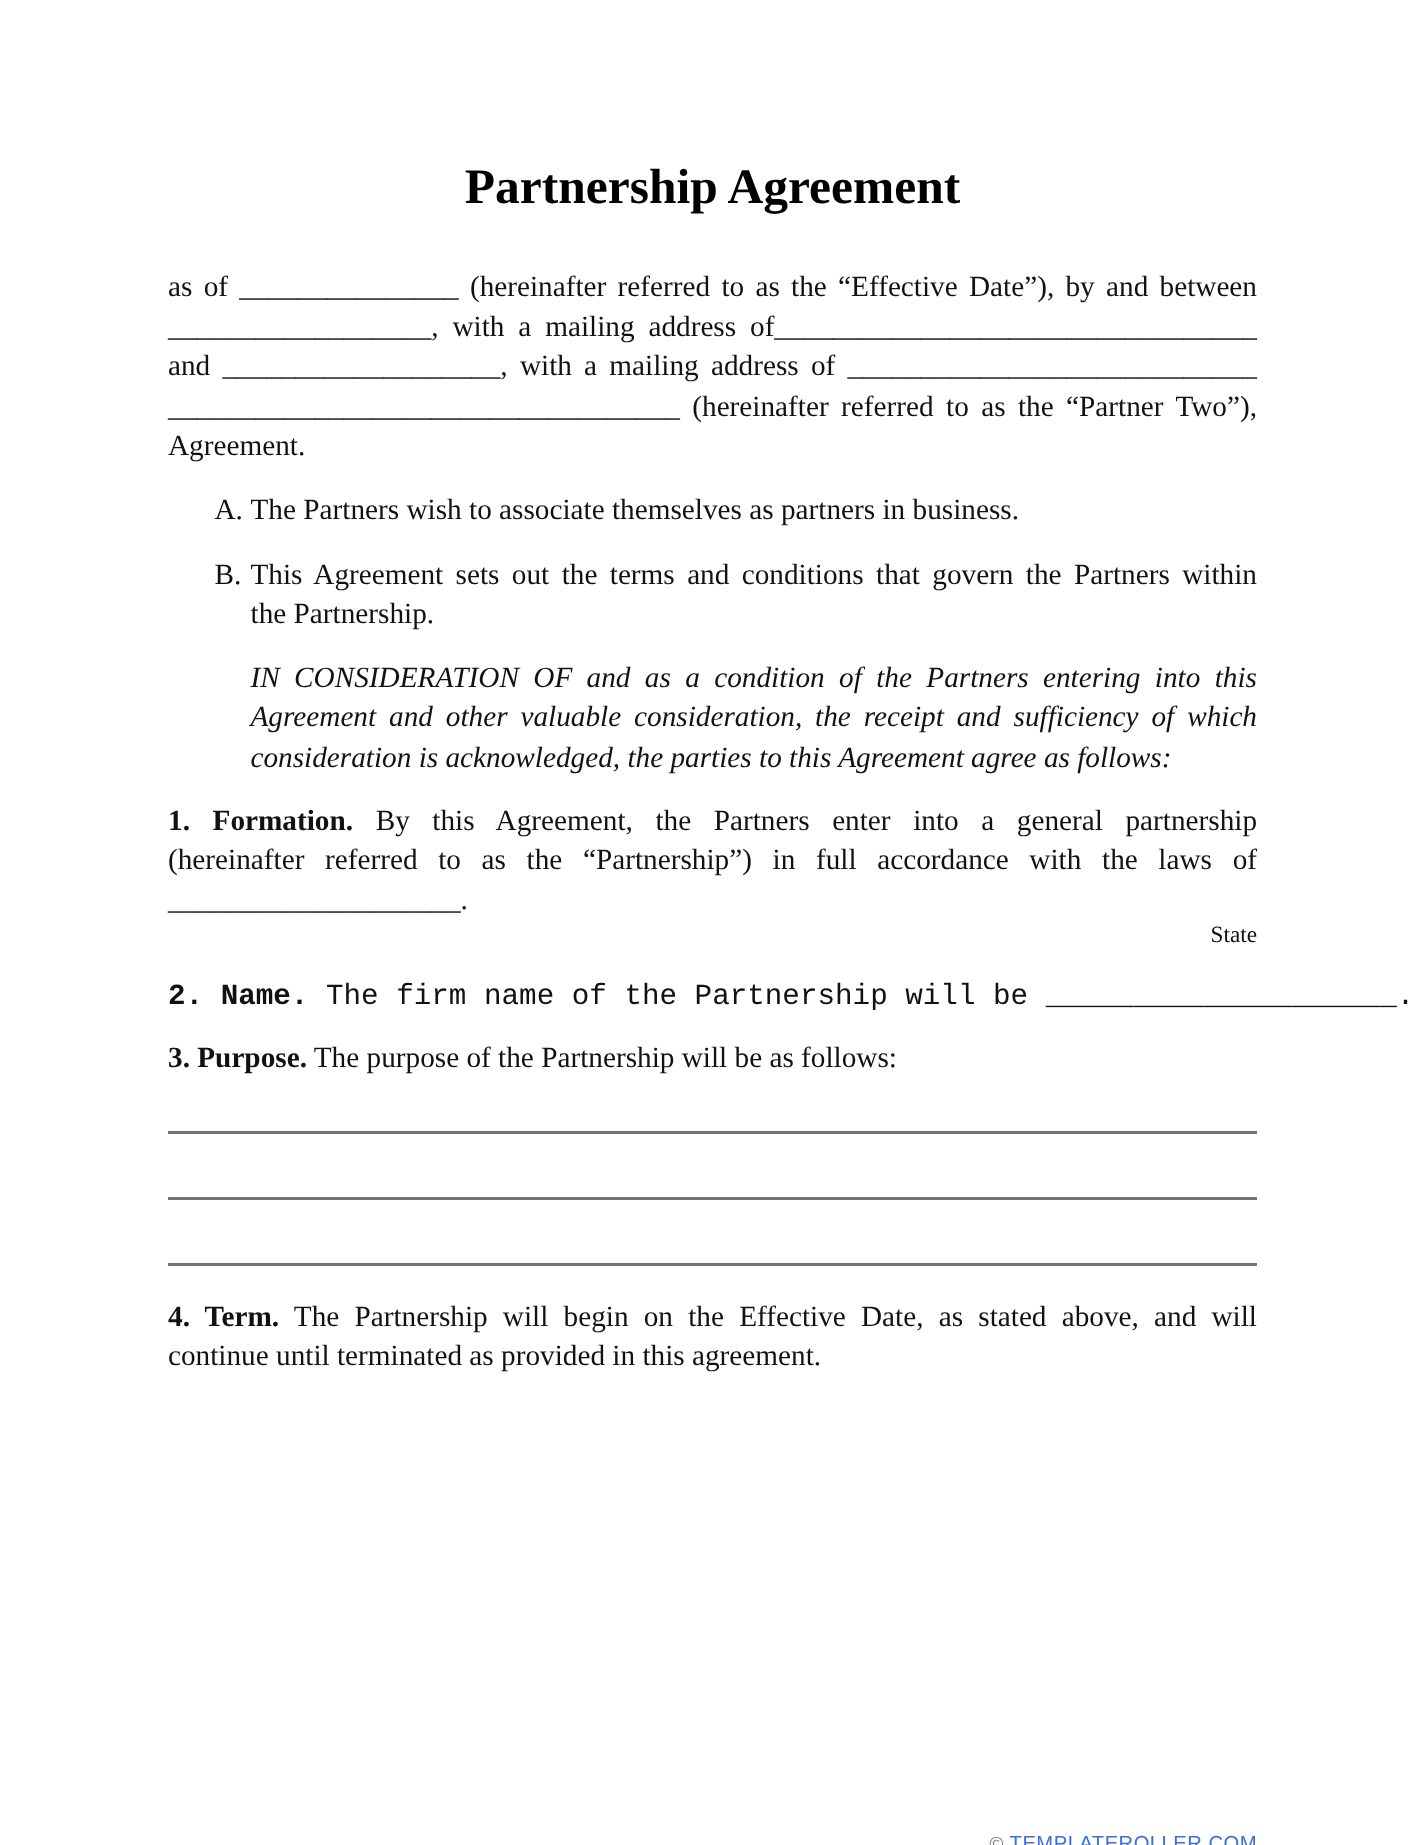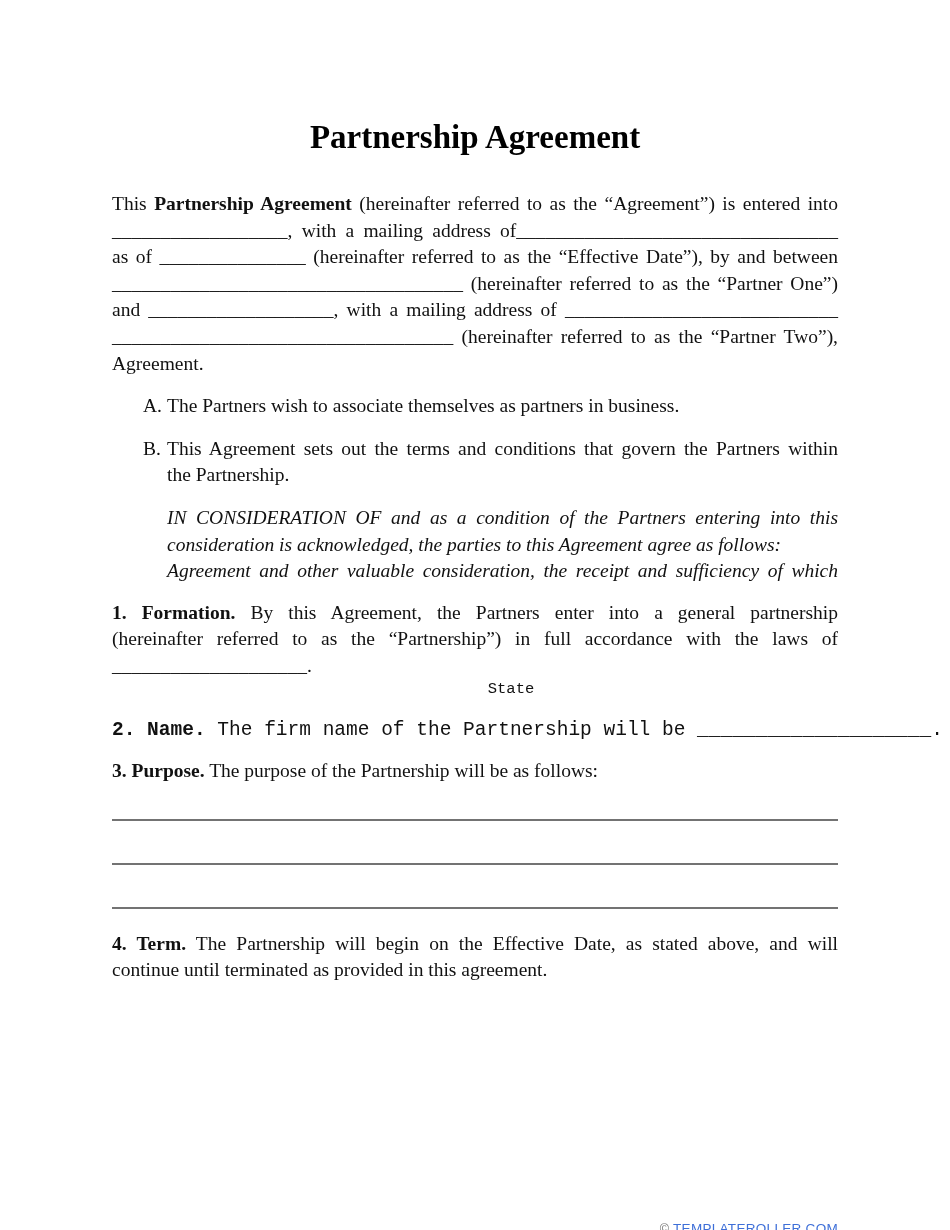--- a/index.html
+++ b/index.html
@@ -14,21 +14,21 @@
     background: #ffffff;
     overflow: hidden;
     font-family: "Liberation Serif", "DejaVu Serif", serif;
     font-size: 19.5px;
     line-height: 26.6px;
     color: #111111;
   }
   .content {
     position: absolute;
     left: 112px;
-    top: 12px;
+    top: 0;
     width: 726px;
     padding-top: 104px;
   }
   .doc-title {
     font-size: 33px;
     line-height: 42px;
     font-weight: bold;
     text-align: center;
     color: #000000;
   }
@@ -60,22 +60,21 @@
     margin-left: 55px;
     margin-top: 16px;
     font-style: italic;
   }
   .sec1 { margin-top: 15px; }
   .state-label {
     margin-top: 1px;
     margin-left: 72px;
     font-size: 15.5px;
     line-height: 17px;
-    text-align: center;
-    font-family: Liberation Mono, monospace;
+    text-align: right;
   }
   .sec2 { margin-top: 19px; font-family: Liberation Mono, monospace; }
   .sec3 { margin-top: 15px; }
   .rules { margin: 0; }
   .rule {
     height: 42px;
     border-bottom: 2px solid #737373;
   }
   .rule.first { height: 34px; }
   .sec4 { margin-top: 22px; }
@@ -98,45 +97,43 @@
 </style>
 </head>
 <body>
 
 <div class="page">
   <div class="content">
 
     <div class="doc-title">Partnership Agreement</div>
 
     <div class="p1">
-      <div class="line"><span>This</span> <b>Partnership Agreement</b> <span>(hereinafter referred to as the “Agreement”) is entered into</span></div>
+      <div class="line">as of _______________ (hereinafter referred to as the “Effective Date”), by and between</div>
       <div class="line">__________________, with a mailing address of_________________________________</div>
-      <div class="line">as of _______________ (hereinafter referred to as the “Effective Date”), by and between</div>
-      <div class="line">____________________________________ (hereinafter referred to as the “Partner One”)</div>
       <div class="line">and ___________________, with a mailing address of ____________________________</div>
       <div class="line">___________________________________ (hereinafter referred to as the “Partner Two”),</div>
       <div class="line left">Agreement.</div>
     </div>
 
 
     <div class="list-item">
       <span class="marker">A.</span>
       <div class="line left">The Partners wish to associate themselves as partners in business.</div>
     </div>
 
     <div class="list-item">
       <span class="marker">B.</span>
       <div class="line">This Agreement sets out the terms and conditions that govern the Partners within</div>
       <div class="line left">the Partnership.</div>
     </div>
 
     <div class="consid">
       <div class="line">IN CONSIDERATION OF and as a condition of the Partners entering into this</div>
+      <div class="line">Agreement and other valuable consideration, the receipt and sufficiency of which</div>
       <div class="line left">consideration is acknowledged, the parties to this Agreement agree as follows:</div>
-      <div class="line">Agreement and other valuable consideration, the receipt and sufficiency of which</div>
     </div>
 
     <div class="sec1">
       <div class="line"><b>1. Formation.</b> <span>By this Agreement, the Partners enter into a general partnership</span></div>
       <div class="line">(hereinafter referred to as the “Partnership”) in full accordance with the laws of</div>
       <div class="line left">____________________.</div>
       <div class="state-label">State</div>
     </div>
 
     <div class="sec2 line left"><b>2. Name.</b> <span>The firm name of the Partnership will be ____________________.</span></div>

